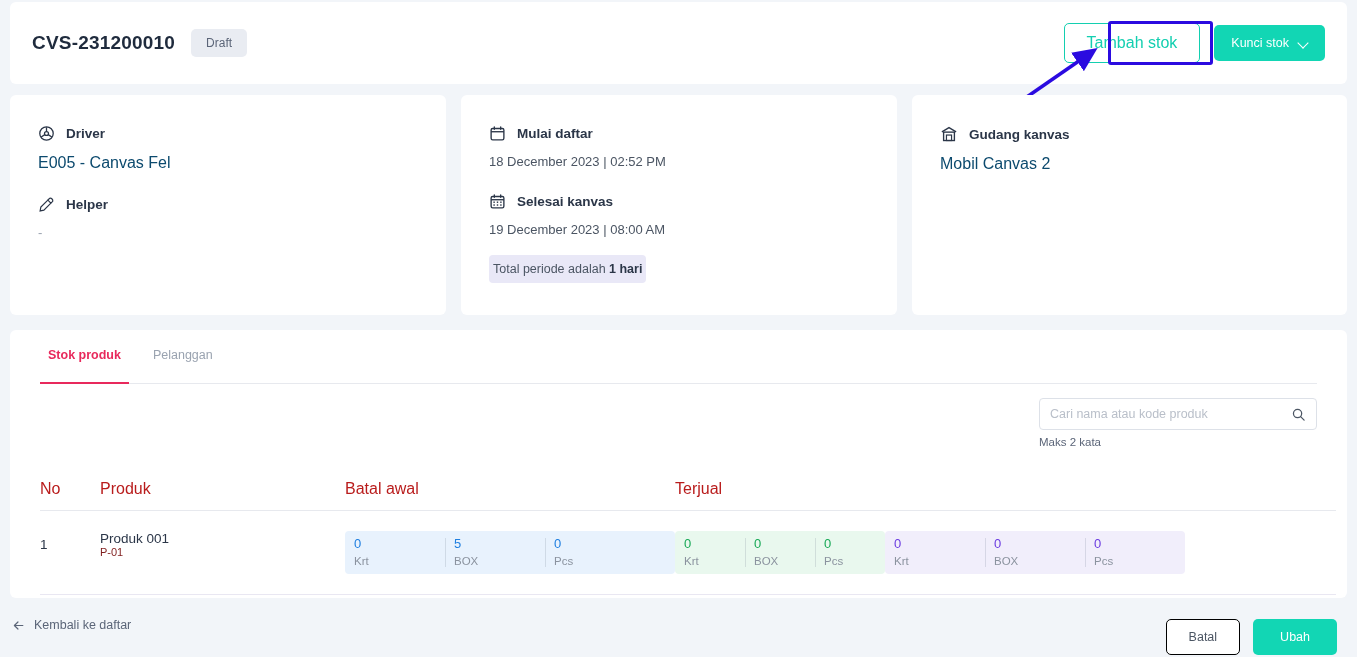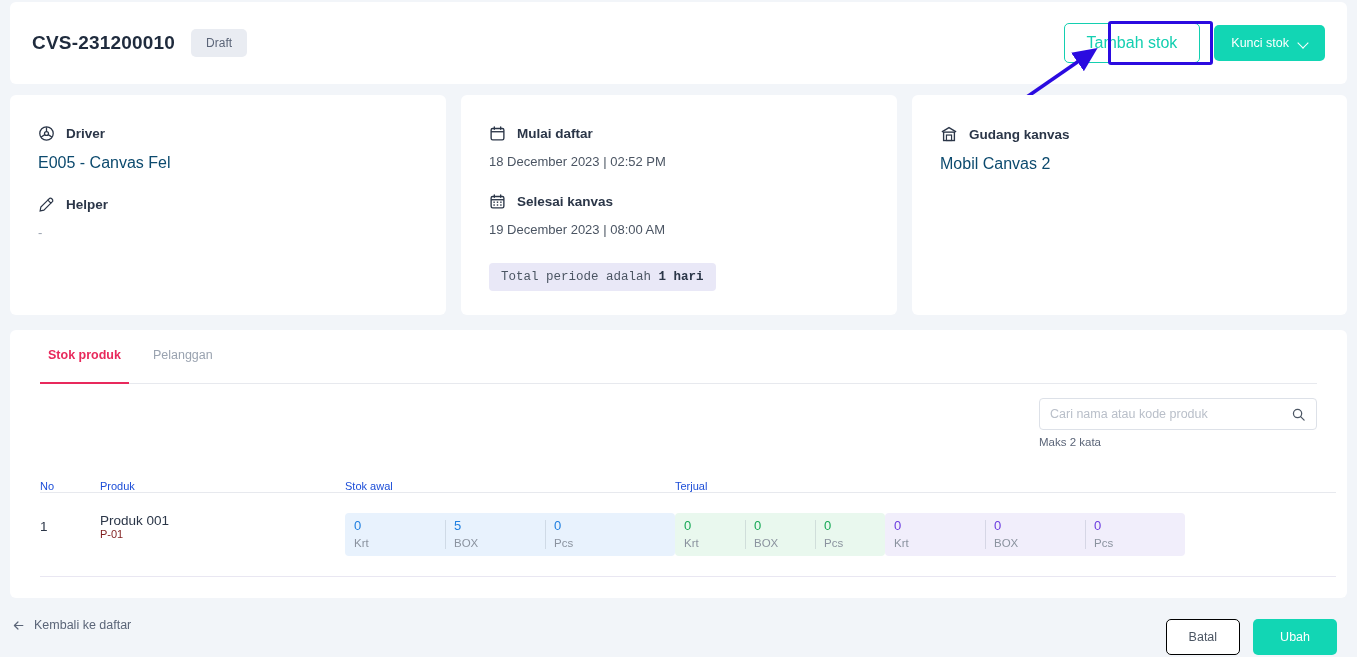--- a/index.html
+++ b/index.html
@@ -83,23 +83,23 @@
   .field-val {
     margin-top: 12px; font-size: 13px; color: #4b5563;
   }
   .field-link {
     margin-top: 12px; font-size: 16px; color: #0c4a6e; cursor: pointer;
   }
   .field-dash { margin-top: 12px; font-size: 13px; color: #9aa3b0; }
   .gap-block { height: 24px; }
 
   .period-badge {
-    display: inline-block; margin-top: 26px;
+    display: inline-block; margin-top: 18px;
     background: #e9e8f7; color: #4b5563;
-    font-size: 12.5px; padding: 7px 12px; border-radius: 4px; font-family: Liberation Mono, monospace;
+    font-size: 12.5px; padding: 7px 4px; border-radius: 4px;
   }
   .period-badge b { color: #2b3648; }
 
   
   .panel {
     position: absolute; left: 10px; top: 330px;
     width: 1337px; height: 268px;
     background: #ffffff; border-radius: 6px;
   }
   .tabs {
@@ -128,22 +128,22 @@
   .search-box input {
     border: none; outline: none; flex: 1;
     font-size: 12.5px; color: #2b3648;
     font-family: "Liberation Sans", sans-serif;
   }
   .search-box input::placeholder { color: #b9bfc9; }
   .search-hint { margin-top: 6px; font-size: 11.5px; color: #5b6578; }
 
   .table { position: absolute; left: 30px; top: 150px; width: 1296px; }
   .thead {
-    display: flex; font-size: 11px; color: #1d4ed8;
-    border-bottom: 1px solid #e7e9ee; 
+    display: flex; font-size: 16px; color: #b91c1c;
+    border-bottom: 1px solid #e7e9ee; padding-bottom: 12px;
   }
   .th-no   { width: 60px; }
   .th-prod { width: 245px; }
   .th-awal { width: 330px; }
   .th-terj { width: 210px; }
   .th-sisa { flex: 1; }
 
   .trow {
     display: flex; align-items: flex-start;
     padding-top: 20px; padding-bottom: 20px;
@@ -322,21 +322,21 @@
           <path d="M15.4 15.4 L21 21" stroke="#4b5563" stroke-width="2" stroke-linecap="round"></path>
         </svg>
       </div>
       <div class="search-hint">Maks 2 kata</div>
     </div>
 
     <div class="table">
       <div class="thead">
         <div class="th-no">No</div>
         <div class="th-prod">Produk</div>
-        <div class="th-awal">Stok awal</div>
+        <div class="th-awal">Batal awal</div>
         <div class="th-terj">Terjual</div>
       </div>
 
       <div class="trow">
         <div class="c-no">1</div>
         <div class="c-prod">
           <div class="prod-name">Produk 001</div>
           <div class="prod-code">P-01</div>
         </div>
 

